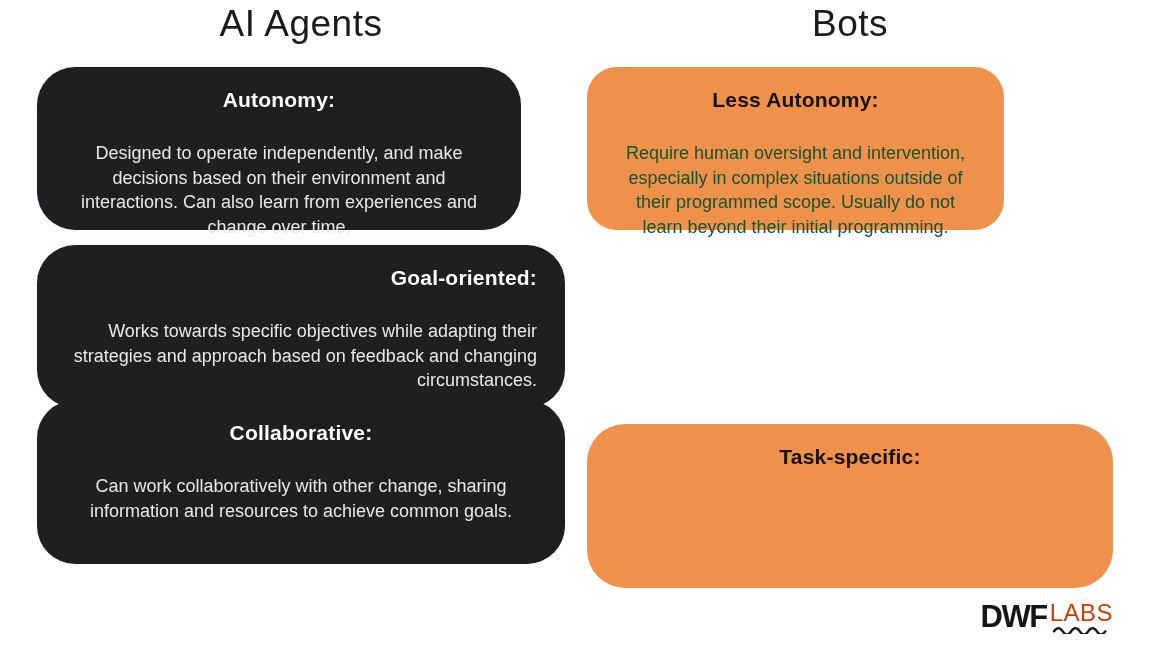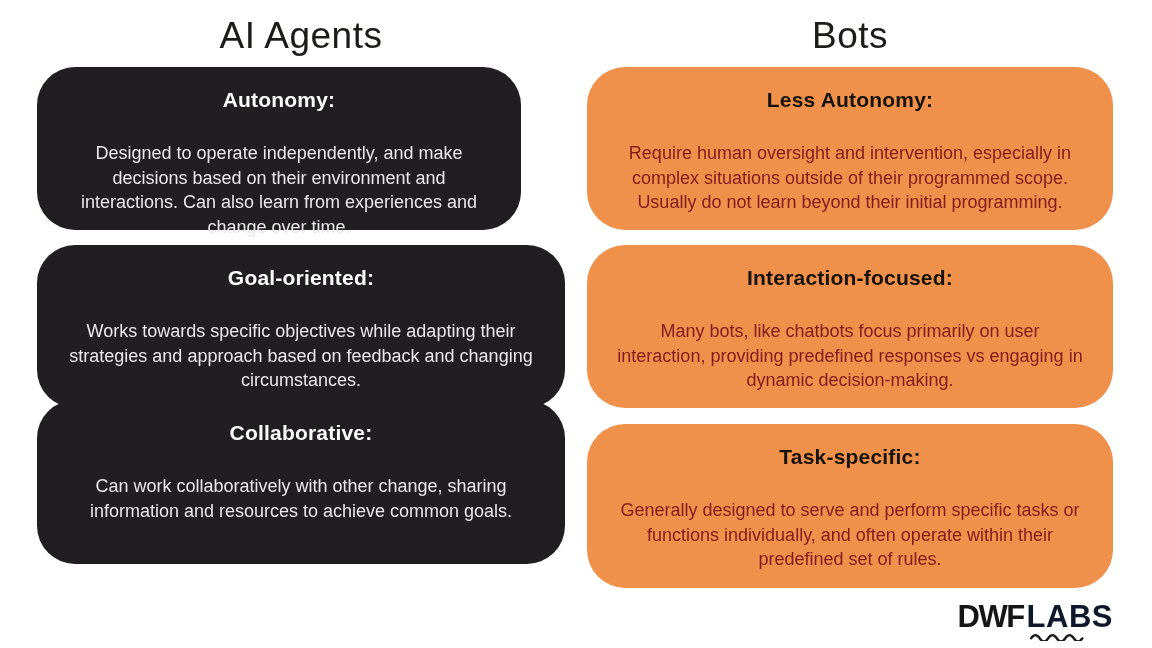--- a/index.html
+++ b/index.html
@@ -10,21 +10,21 @@
   }
   .canvas {
     position: relative;
     width: 1152px;
     height: 648px;
     background: #ffffff;
     overflow: hidden;
   }
   .col-title {
     position: absolute;
-    top: 13px;
+    top: 1px;
     height: 46px;
     font-size: 37px;
     font-weight: 400;
     color: #1c1b1a;
     text-align: center;
     letter-spacing: 0.5px;
     line-height: 46px;
   }
   #title-left  { left: 37px;  width: 528px; }
   #title-right { left: 587px; width: 526px; }
@@ -47,26 +47,26 @@
   }
   .card.dark   .card-heading { color: #ffffff; }
   .card.orange .card-heading { color: #171207; }
 
   .card-body {
     margin: 28px auto 0;
     font-size: 18px;
     line-height: 24.5px;
   }
   .card.dark   .card-body { color: #e9e7e9; }
-  .card.orange .card-body { color: #7f1d1d; }
+  .card.orange .card-body { color: #14532d; }
 
   #card-l0 { left: 37px;  top: 67px;  width: 484px; height: 163px; }
-  #card-l1 { left: 37px;  top: 245px; width: 528px; height: 163px; }
+  #card-l1 { left: 37px;  top: 245px; width: 528px; height: 163px; text-align: right; }
   #card-l2 { left: 37px;  top: 400px; width: 528px; height: 164px; }
-  #card-r0 { left: 587px; top: 67px;  width: 526px; height: 163px; }
+  #card-r0 { left: 587px; top: 67px;  width: 417px; height: 163px; border-radius: 30px; }
   #card-r1 { left: 587px; top: 245px; width: 526px; height: 163px; }
   #card-r2 { left: 587px; top: 424px; width: 526px; height: 164px; }
 
   .logo {
     position: absolute;
     right: 39px;
     top: 601px;
     display: flex;
     align-items: flex-start;
   }
@@ -76,25 +76,25 @@
     letter-spacing: -1.5px;
     line-height: 1;
     color: #161616;
   }
   .labs-wrap {
     position: relative;
     margin-left: 3px;
     padding-bottom: 9px;
   }
   .logo-labs {
-    font-size: 31px;
-    font-weight: 700;
+    font-size: 24px;
+    font-weight: 400;
     letter-spacing: 0.5px;
     line-height: 1;
-    color: #0f172a;
+    color: #c2410c;
   }
   .wave-svg {
     position: absolute;
     left: 2px;
     bottom: 0;
     width: 64px;
     height: 9px;
   }
 </style>
 </head>
@@ -119,28 +119,23 @@
   <div class="card dark" id="card-l2">
     <div class="card-heading">Collaborative:</div>
     <div class="card-body">Can work collaboratively with other change, sharing information and resources to achieve common goals.</div>
   </div>
 
   <div class="card orange" id="card-r0">
     <div class="card-heading">Less Autonomy:</div>
     <div class="card-body">Require human oversight and intervention, especially in complex situations outside of their programmed scope. Usually do not learn beyond their initial programming.</div>
   </div>
 
-  <div class="card orange" id="card-r1">
-    <div class="card-heading">Interaction-focused:</div>
-    <div class="card-body">Many bots, like chatbots focus primarily on user interaction, providing predefined responses vs engaging in dynamic decision-making.</div>
-  </div>
 
   <div class="card orange" id="card-r2">
     <div class="card-heading">Task-specific:</div>
-    <div class="card-body">Generally designed to serve and perform specific tasks or functions individually, and often operate within their predefined set of rules.</div>
   </div>
 
   <div class="logo">
     <span class="logo-dwf">DWF</span>
     <span class="labs-wrap">
       <span class="logo-labs">LABS</span>
       <svg class="wave-svg" viewBox="0 0 60 10" preserveAspectRatio="none" aria-hidden="true">
         <path d="M2,7 q4,-7 8,0 t8,0 t8,0 t8,0 t8,0 t8,0" fill="none" stroke="#1a1a1a" stroke-width="2.4" stroke-linecap="round"></path>
       </svg>
     </span>

